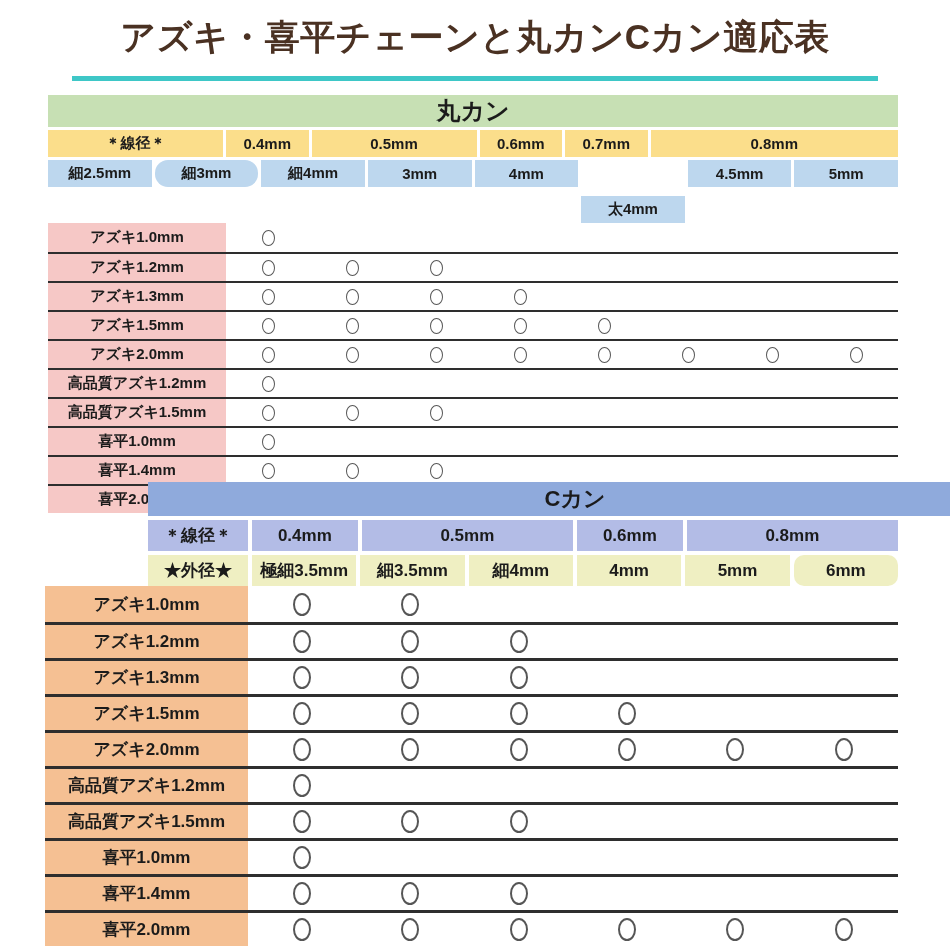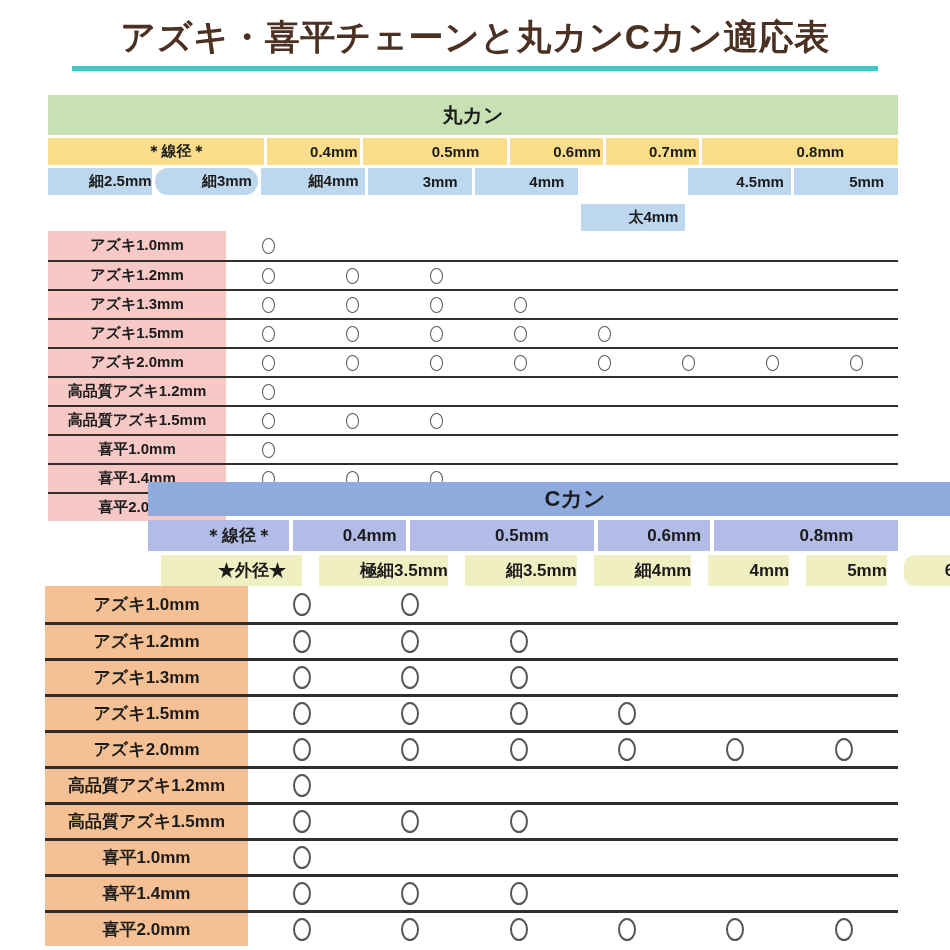--- a/index.html
+++ b/index.html
@@ -2,43 +2,43 @@
 <html style="--title-text: #4a3122; --underline: #3ec7c7; --text: #1b1b1b; --line: #2e2e2e; --circle: #565656; --t1-header: #c7e0b4; --t1-wire: #fbde8b; --t1-outer: #bdd7ee; --t1-label: #f6c8c6; --t2-header: #8faadc; --t2-wire: #b3bce6; --t2-outer: #efefc2; --t2-label: #f5c093;"><head>
 <meta charset="utf-8">
 <style>
   html,body{margin:0;padding:0;}
   body{
     width:950px;height:950px;background:#ffffff;overflow:hidden;position:relative;
     font-family:"Liberation Sans",sans-serif;font-weight:bold;color:var(--text,#1b1b1b);
   }
   .title-wrap{
     width:806px;margin:16px auto 16px;text-align:center;
-    border-bottom:5px solid var(--underline,#3ec7c7);padding-bottom:8px;
+    border-bottom:5px solid var(--underline,#3ec7c7);padding-bottom:18px;
   }
   .title{
     font-size:35px;line-height:42px;color:var(--title-text,#4a3122);
     white-space:nowrap;letter-spacing:0.5px;
   }
   section{position:absolute;}
   #t1{left:48px;top:95px;width:850px;}
   #t2{left:45px;top:482px;width:853px;}
   .t-title{display:flex;align-items:center;justify-content:center;}
-  .t1-title{height:40px;background:var(--t1-header,#c7e0b4);font-size:20px;}
+  .t1-title{height:32px;background:var(--t1-header,#c7e0b4);font-size:24px;}
   .t2-title{margin-left:103px;width:854px;height:34px;background:var(--t2-header,#8faadc);font-size:22px;}
   .hrow{display:flex;gap:3px;margin-top:3px;}
   #t2 .hrow{margin-left:103px;width:750px;gap:4px;margin-top:4px;}
-  .hcell{display:flex;align-items:center;justify-content:center;white-space:nowrap;padding-left:41px;}
+  .hcell{display:flex;align-items:center;justify-content:center;white-space:nowrap;}
   #t1 .hcell{height:27px;font-size:15px;}
   #t2 .hcell{height:31px;font-size:17px;}
   .hlabel1{flex:0 0 175px;}
   .hlabel2{flex:0 0 100px;}
   .w1{background:var(--t1-wire,#fbde8b);}
   .o1{background:var(--t1-outer,#bdd7ee);}
   .w2{background:var(--t2-wire,#b3bce6);}
-  .o2{background:var(--t2-outer,#efefc2);margin-left:13px;}
+  .o2{background:var(--t2-outer,#efefc2);}
   .tbody{}
   .brow{display:flex;align-items:stretch;box-sizing:border-box;}
   #t1 .brow{height:29px;}
   #t1 .brow + .brow{border-top:2px solid var(--line,#2e2e2e);}
   #t2 .brow{height:36px;}
   #t2 .brow + .brow{border-top:3px solid var(--line,#2e2e2e);}
   .rlabel{display:flex;align-items:center;justify-content:center;white-space:nowrap;}
   .l1{flex:0 0 178px;background:var(--t1-label,#f6c8c6);font-size:15px;}
   .l2{flex:0 0 203px;background:var(--t2-label,#f5c093);font-size:17px;}
   .mcell{flex:1 1 0%;display:flex;align-items:center;justify-content:center;}

